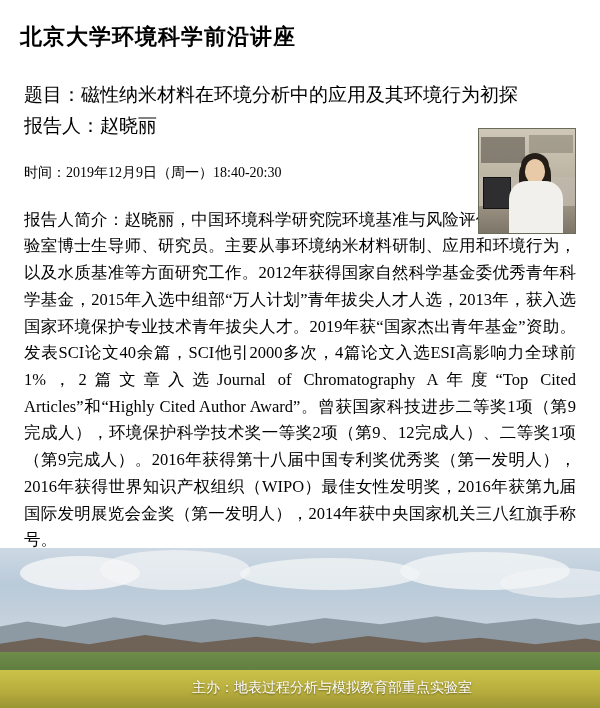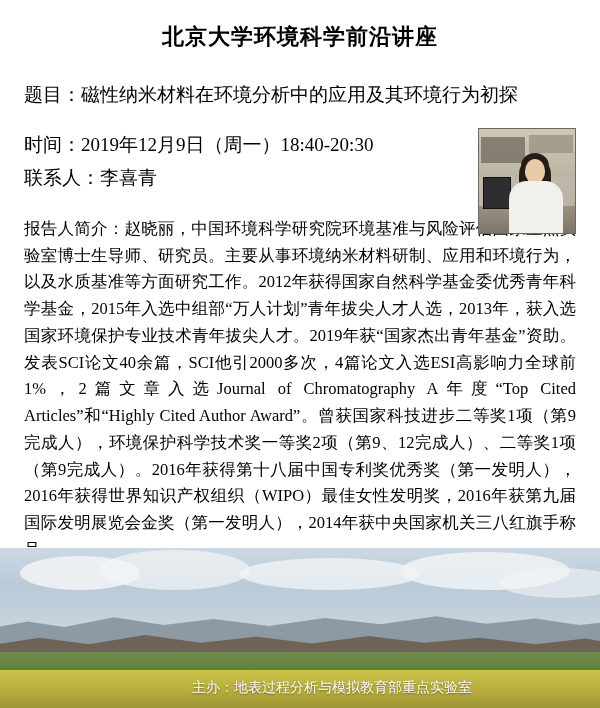--- a/index.html
+++ b/index.html
@@ -16,46 +16,45 @@
     position: relative;
   }
   .poster {
     position: relative;
     width: 600px;
     height: 708px;
     box-sizing: border-box;
     overflow: hidden;
   }
   .title {
-    text-align: center;
     font-size: 22px;
     font-weight: bold;
     letter-spacing: 1px;
     margin: 22px 0 0 0;
-    padding: 0 28px;
+    padding: 0 20px;
   }
   .content {
     padding: 0 24px;
     box-sizing: border-box;
   }
   .topic-block {
     margin-top: 28px;
     font-size: 19px;
     line-height: 1.55;
   }
   .topic-line {
     white-space: nowrap;
     font-family: Liberation Serif, serif;
   }
   .speaker-line {
     margin-top: 2px;
   }
   .info-block {
     margin-top: 20px;
-    font-size: 19px;
+    font-size: 14px;
     line-height: 1.7;
     position: relative;
   }
   .photo {
     position: absolute;
     right: 24px;
     top: 128px;
     width: 96px;
     height: 104px;
     border: 1px solid #6b6b5a;
@@ -196,28 +195,28 @@
 <div class="poster">
 
   <div class="title">北京大学环境科学前沿讲座</div>
 
   <div class="content">
 
     <div class="topic-block">
       <div class="topic-line">
         <span>题目：</span><span>磁性纳米材料在环境分析中的应用及其环境行为初探</span>
       </div>
+      <div class="speaker-line">
+        <span>报告人：</span><span>赵晓丽</span>
+      </div>
     </div>
 
     <div class="info-block">
       <div>
         <span>时间：</span><span>2019年12月9日（周一）18:40-20:30</span>
-      </div>
-      <div>
-        <span>联系人：</span><span>李喜青</span>
       </div>
     </div>
 
     <div class="bio-block">
       <span>报告人简介：</span><span>赵晓丽，中国环境科学研究院环境基准与风险评估国家重点实验室博士生导师、研究员。主要从事环境纳米材料研制、应用和环境行为，以及水质基准等方面研究工作。2012年获得国家自然科学基金委优秀青年科学基金，2015年入选中组部“万人计划”青年拔尖人才人选，2013年，获入选国家环境保护专业技术青年拔尖人才。2019年获“国家杰出青年基金”资助。发表SCI论文40余篇，SCI他引2000多次，4篇论文入选ESI高影响力全球前1%，2篇文章入选Journal of Chromatography A年度“Top Cited Articles”和“Highly Cited Author Award”。曾获国家科技进步二等奖1项（第9完成人），环境保护科学技术奖一等奖2项（第9、12完成人）、二等奖1项（第9完成人）。2016年获得第十八届中国专利奖优秀奖（第一发明人），2016年获得世界知识产权组织（WIPO）最佳女性发明奖，2016年获第九届国际发明展览会金奖（第一发明人），2014年获中央国家机关三八红旗手称号。</span>
     </div>
 
     <div class="welcome">欢迎各位老师和同学参加！</div>
 
   </div>

